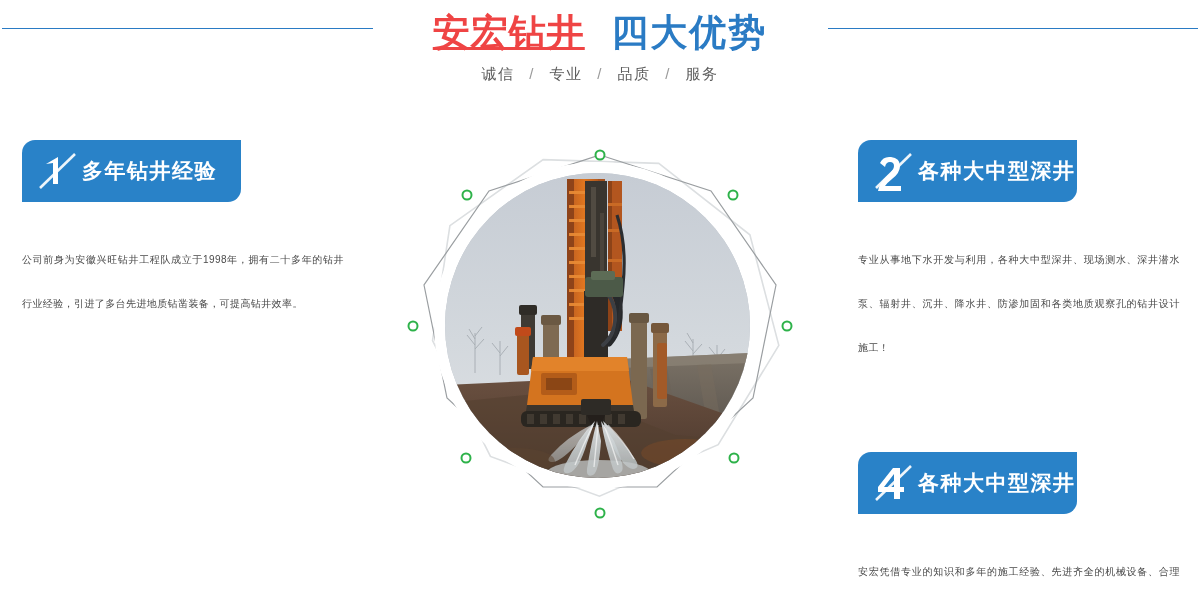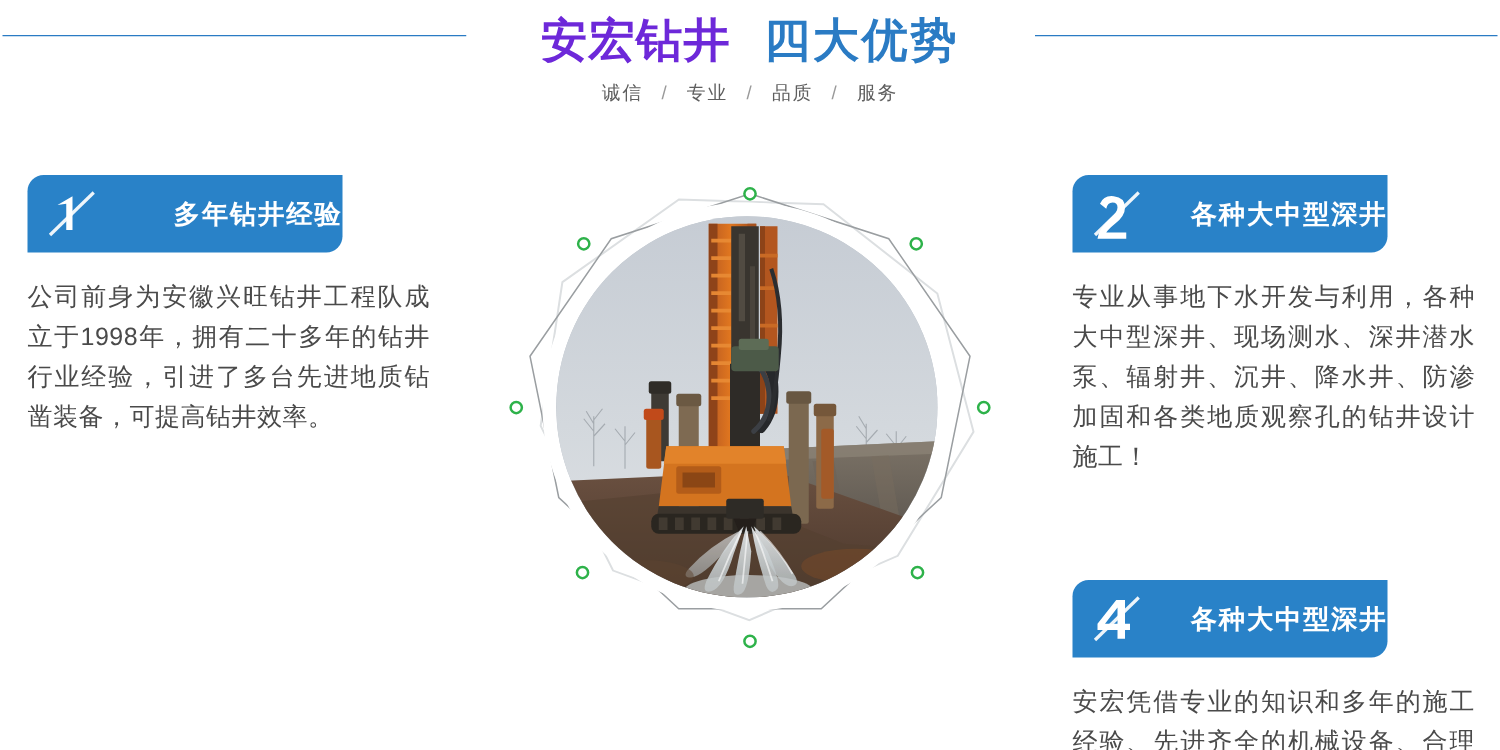--- a/index.html
+++ b/index.html
@@ -35,22 +35,23 @@
   .title-row {
     position: absolute;
     left: 0; top: 8px;
     width: 1200px;
     text-align: center;
     white-space: nowrap;
   }
   .title-dark {
     font-size: 37px;
     font-weight: 700;
-    color: #6d28d9;
+    color: #ef4444;
     letter-spacing: 1px;
+    text-decoration: underline;
   }
   .title-accent {
     font-size: 37px;
     font-weight: 700;
     color: #2a7bc4;
     letter-spacing: 2px;
     margin-left: 22px;
     font-family: Liberation Serif, serif;
   }
   .subtitle-row {
@@ -72,50 +73,49 @@
     width: 340px;
   }
   .col.left  { left: 22px; }
   .col.right { left: 858px; }
 
   .feature { position: relative; }
   .feature.second { margin-top: 82px; }
 
   .badge {
     position: relative;
-    width: 252px;
+    width: 219px;
     height: 62px;
     background: #2982c8;
     border-radius: 13px 0 13px 0;
     display: flex;
     align-items: center;
     padding-left: 12px;
-    justify-content: space-between;
   }
   .badge-num {
     position: relative;
     width: 46px;
     height: 46px;
     flex: 0 0 46px;
   }
   .badge-num svg { display: block; }
   .badge-text {
     font-size: 21px;
     font-weight: 700;
     color: #ffffff;
     letter-spacing: 1.5px;
     margin-left: 2px;
     white-space: nowrap;
   }
 
   .feature-body {
-    margin-top: 20px;
+    margin-top: 36px;
     width: 322px;
-    font-size: 20px;
-    line-height: 32px;
+    font-size: 10px;
+    line-height: 44px;
     color: #4a4a4a;
     letter-spacing: 0.4px;
     text-align: justify;
   }
 
   
   .center-graphic {
     position: absolute;
     left: 390px; top: 115px;
     width: 420px; height: 420px;

